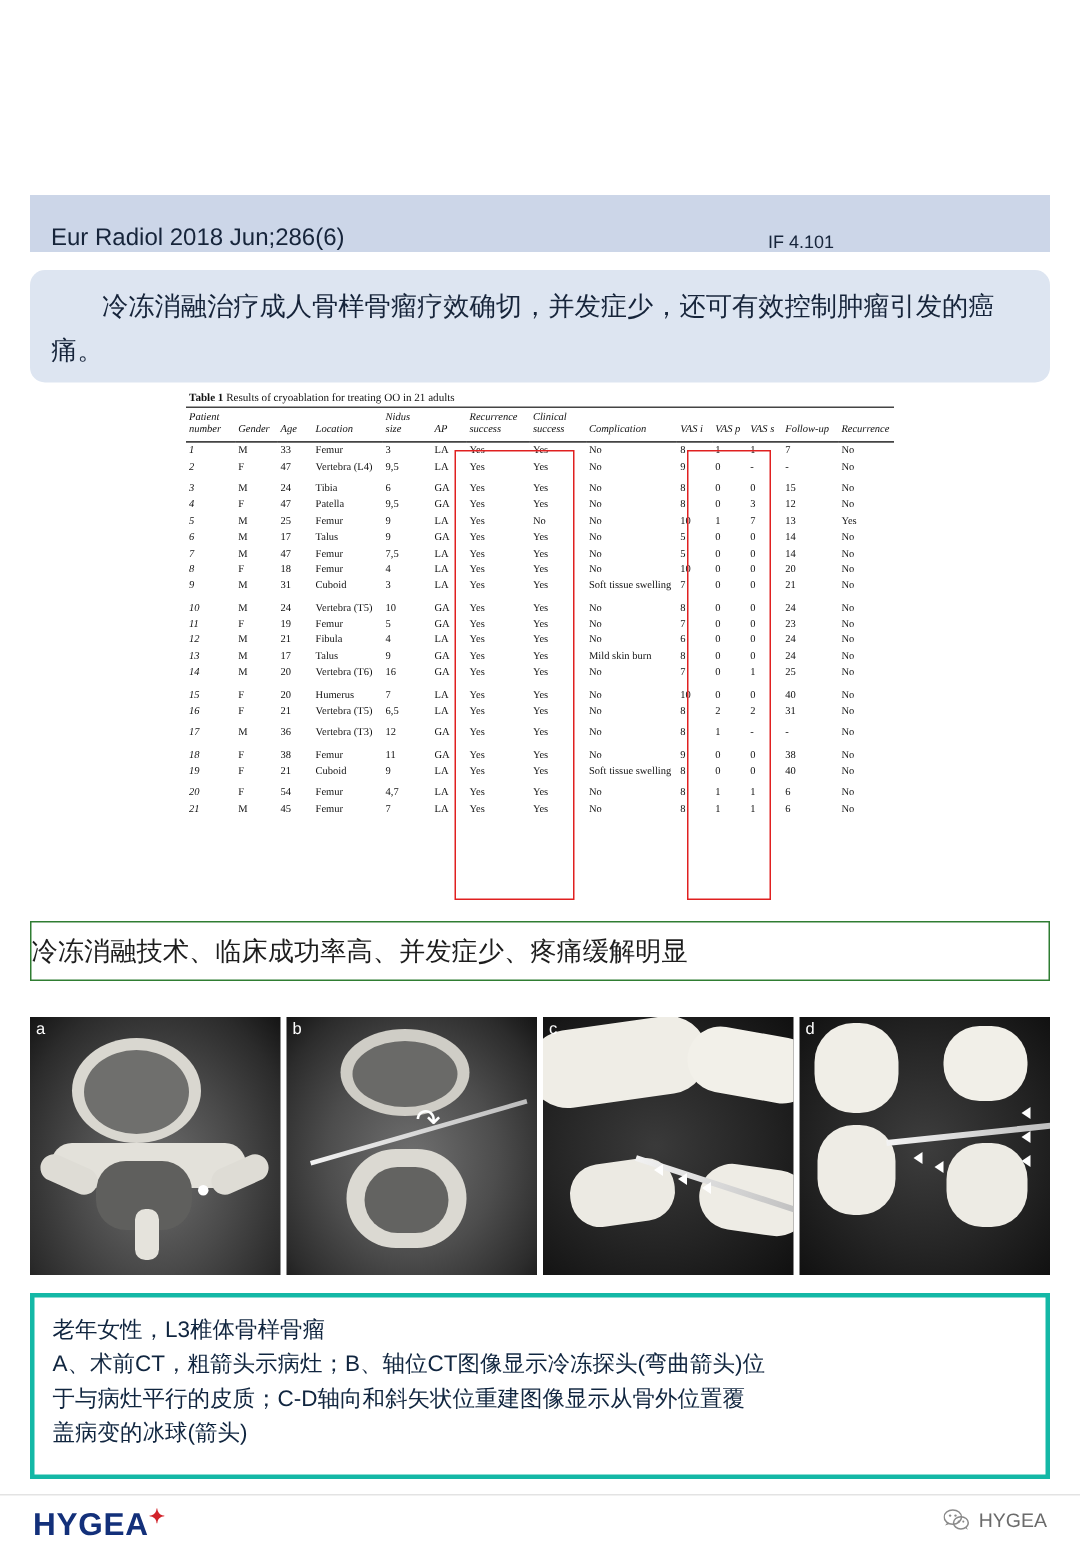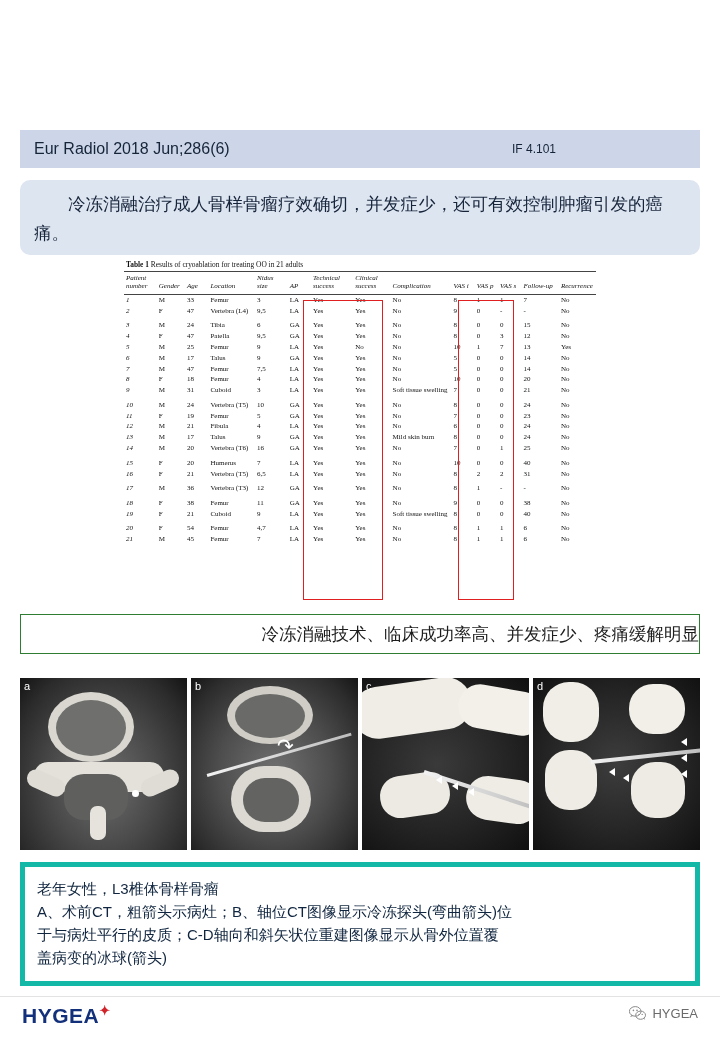--- a/index.html
+++ b/index.html
@@ -35,21 +35,21 @@
   }
   
   .journal-bar {
     position: absolute;
     left: 20px;
     top: 130px;
     width: 680px;
     height: 38px;
     background: #ccd6e8;
     display: flex;
-    align-items: center;
+    align-items: flex-end;
     box-sizing: border-box;
     padding: 0 14px;
   }
   .journal-ref {
     font-size: 16px;
     color: #16243a;
   }
   .journal-if {
     font-size: 12px;
     color: #16243a;
@@ -129,21 +129,21 @@
   .green-box {
     position: absolute;
     left: 20px;
     top: 614px;
     width: 680px;
     height: 40px;
     border: 1.5px solid #2f7d32;
     box-sizing: border-box;
     display: flex;
     align-items: center;
-    justify-content: flex-end;
+    justify-content: flex-start;
     background: #ffffff;
   }
   .green-text {
     font-size: 17.5px;
     color: #1d1d1d;
   }
   
   .img-strip {
     position: absolute;
     left: 20px;
@@ -198,21 +198,21 @@
     font-size: 20px;
     font-family: "DejaVu Sans", sans-serif;
   }
   
   .caption-box {
     position: absolute;
     left: 20px;
     top: 862px;
     width: 680px;
     height: 124px;
-    border: 5px solid #14b8a6;
+    border: 3px solid #14b8a6;
     box-sizing: border-box;
     padding: 10px 12px;
     background: #ffffff;
   }
   .caption-box .ln {
     font-size: 15px;
     line-height: 23px;
     color: #10253f;
   }
   
@@ -271,21 +271,21 @@
     <div class="tbl-rule"></div>
     <table class="res">
       <thead>
         <tr>
           <th style="width:7%"><span>Patient number</span></th>
           <th style="width:6%">Gender</th>
           <th style="width:5%">Age</th>
           <th style="width:10%">Location</th>
           <th style="width:7%">Nidus size</th>
           <th style="width:5%">AP</th>
-          <th style="width:9%">Technical success</th>
+          <th style="width:9%">Recurrence success</th>
           <th style="width:8%">Clinical success</th>
           <th style="width:13%">Complication</th>
           <th style="width:5%">VAS i</th>
           <th style="width:5%">VAS p</th>
           <th style="width:5%">VAS s</th>
           <th style="width:8%">Follow-up</th>
           <th style="width:9%">Recurrence</th>
         </tr>
       </thead>
       <tbody>

